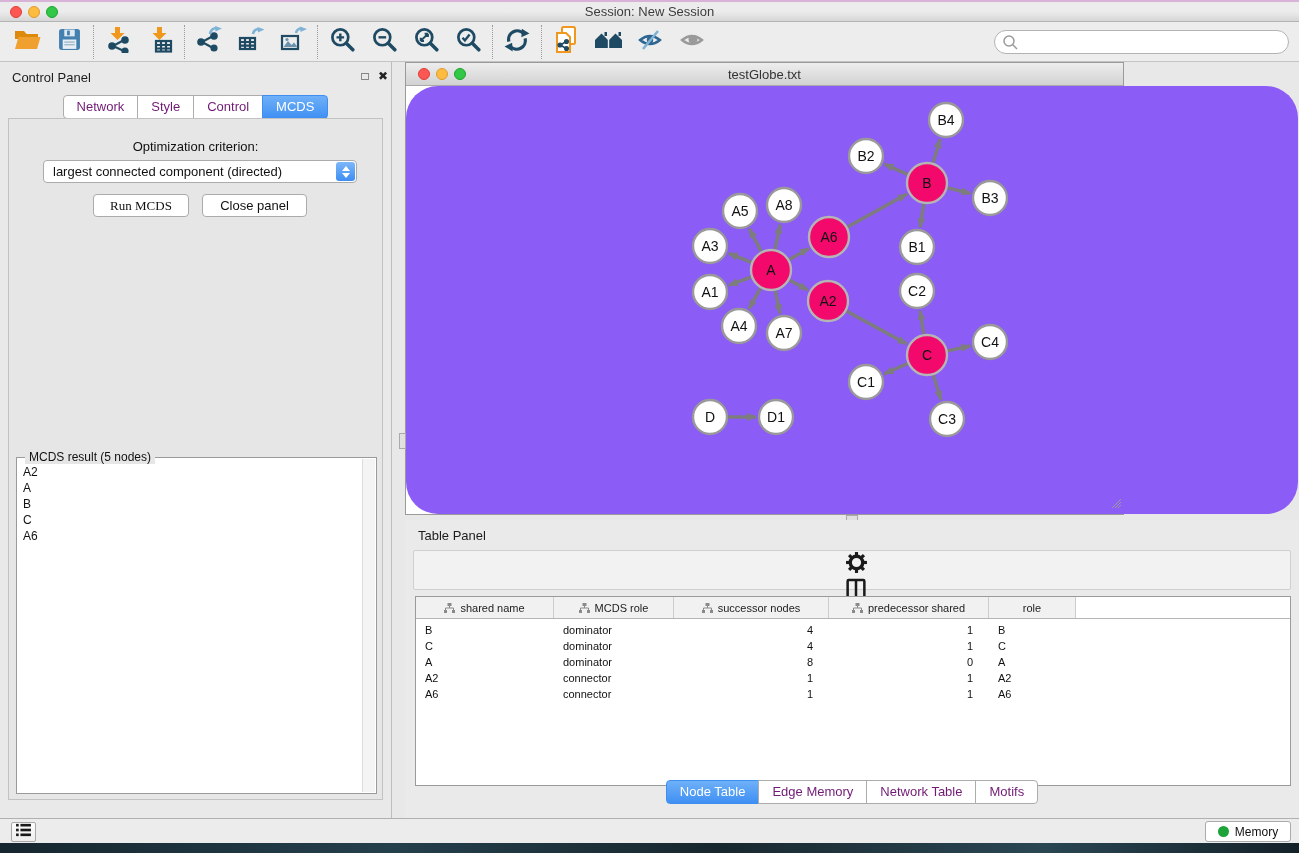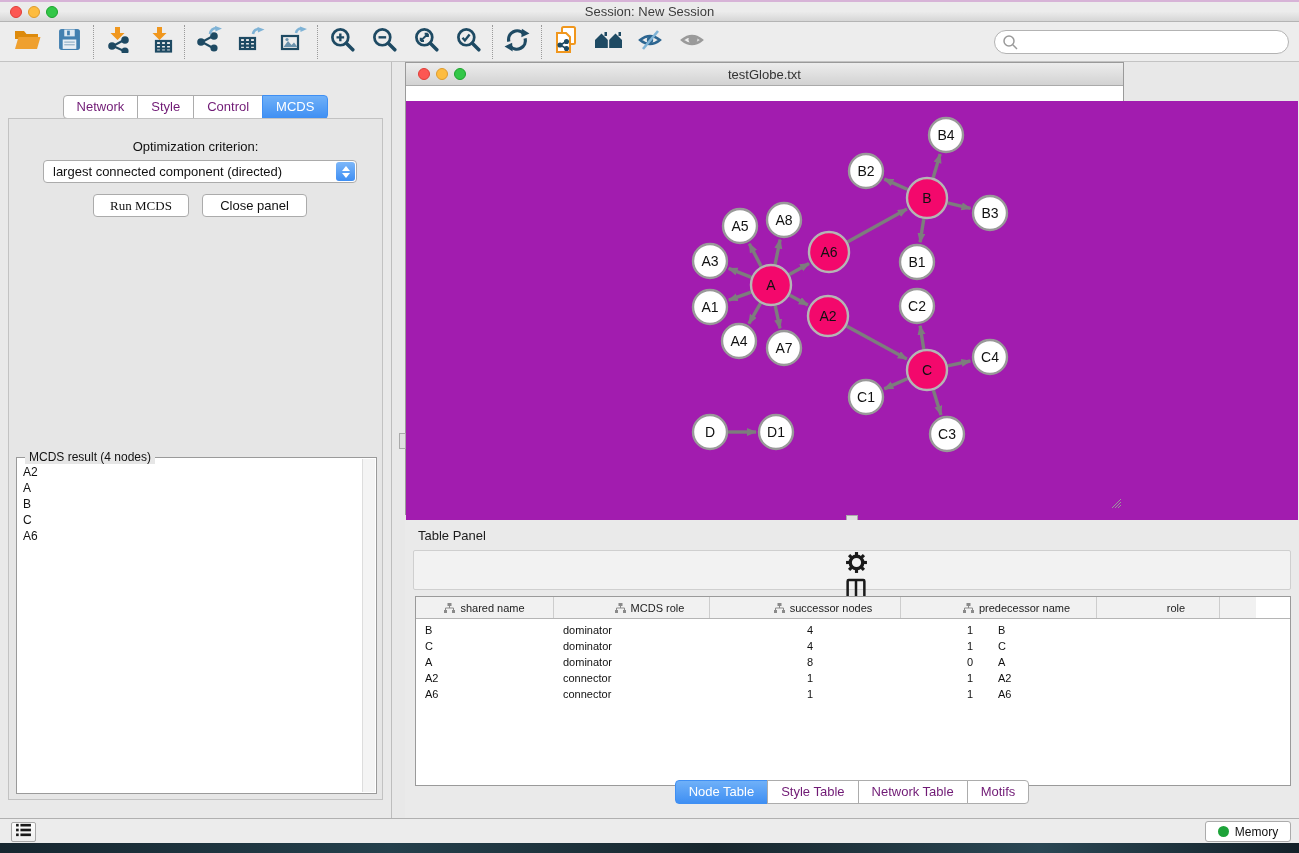--- a/index.html
+++ b/index.html
@@ -62,35 +62,35 @@
   .result-scroll { position:absolute; right:1px; top:1px; width:13px; bottom:1px; background:#f4f4f4; border-left:1px solid #ddd; }
 
   
   .net-window { position:absolute; left:405px; top:0px; width:719px; height:453px;
     border:1px solid #9a9a9a; background:#fff; }
   .net-title { position:absolute; left:0; top:0; width:100%; height:23px;
     background:linear-gradient(#ededed,#d2d2d2); border-bottom:1px solid #aaa; }
   .net-title .title { position:absolute; left:0; right:0; top:4px; text-align:center; font-size:13px; color:#333; }
   .net-title .tl { top:5px; }
   .net-title .tl.red { left:12px; } .net-title .tl.yel { left:30px; } .net-title .tl.grn { left:48px; }
-  .canvas { position:absolute; left:0; top:38px; width:892px; height:428px; background:#a21caf; }
+  .canvas { position:absolute; left:0; top:23px; width:892px; height:428px; background:#8b5cf6;border-radius:32px; }
   svg.graph text { font-family:"Liberation Sans", sans-serif; font-size:14px; fill:#111; }
   .resize-grip { position:absolute; right:1px; bottom:1px; }
   .left-handle { position:absolute; left:-7px; top:370px; width:7px; height:16px; background:#e0e0e0; border:1px solid #aaa; }
   .bottom-handle { position:absolute; left:440px; bottom:-7px; width:12px; height:6px; background:#e0e0e0; border:1px solid #aaa; }
 
   
   .table-panel { position:absolute; left:405px; top:458px; width:894px; height:298px; background:#eaeaea; }
   .table-panel .ptitle { position:absolute; left:13px; top:8px; font-size:13px; color:#1c1c1c; }
   .tp-toolbar { position:absolute; left:8px; top:30px; width:878px; height:40px; background:#f2f2f2;
     border:1px solid #cfcfcf; border-radius:2px; display:flex; align-items:center; padding-left:8px;flex-direction:column; }
   .tp-btn { width:37px; height:34px; display:flex; align-items:center; justify-content:center; }
   .fx { font-family:"DejaVu Serif", serif; font-style:italic; font-size:19px; color:#b3b3b3; }
   .dtable { position:absolute; left:10px; top:76px; width:876px; height:190px; background:#fff; border:1px solid #9a9a9a; overflow:hidden; }
-  .thead { display:flex; height:22px; border-bottom:1px solid #b5b5b5; background:#f1f1f1;gap:36px; }
+  .thead { display:flex; height:22px; border-bottom:1px solid #b5b5b5; background:#f1f1f1; }
   .th { display:flex; align-items:center; justify-content:center; gap:5px; font-size:11px; color:#222;
     border-right:1px solid #cdcdcd; background:#f1f1f1; }
   .th.filler { flex:1; border-right:none; background:#fff; border-bottom:1px solid #fff; }
   .tree-ic { display:inline-flex; }
   .c0 { width:138px; } .c1 { width:120px; } .c2 { width:155px; } .c3 { width:160px; } .c4 { width:87px; }
   .tbody { padding-top:3px; }
   .tr { display:flex; height:16px; }
   .td { font-size:11px; color:#111; line-height:16px; padding-left:9px; }
   .td.num { text-align:right; padding-right:16px; padding-left:0; }
   .bottom-tabs { bottom:14px; }
@@ -270,39 +270,44 @@
             <circle cx="7" cy="7" r="5" fill="none" stroke="#9a9a9a" stroke-width="1.5"></circle>
             <line x1="10.8" y1="10.8" x2="15" y2="15" stroke="#9a9a9a" stroke-width="1.5"></line>
           </svg></span>
       <input class="search" placeholder="" style="">
     </div>
   </div>
 
   <div class="workspace">
 
     <div class="control-panel">
+      <div class="panel-head">
+        <span class="ptitle">Control Panel</span>
+        <span class="wbtn" style="left:357px">□</span>
+        <span class="wbtn" style="left:375px">✖</span>
+      </div>
       <div class="seg-tabs ctl-tabs" id="ctl-tabs">
           <div class="seg-tab">Network</div>
           <div class="seg-tab">Style</div>
           <div class="seg-tab">Control</div>
           <div class="seg-tab active">MCDS</div>
         </div>
       <div class="tab-content">
         <div class="opt-label">Optimization criterion:</div>
         <div class="combo">
           <span>largest connected component (directed)</span>
           <span class="stepper">
               <span class="up"></span>
               <span class="dn"></span>
             </span>
         </div>
         <div class="btn run">Run MCDS</div>
         <div class="btn close">Close panel</div>
         <div class="result-box">
-          <span class="result-legend">MCDS result (4 nodes)</span>
+          <span class="result-legend">MCDS result (5 nodes)</span>
           <div class="result-list" id="result-list">
               <div class="result-item">A2</div>
               <div class="result-item">A</div>
               <div class="result-item">B</div>
               <div class="result-item">C</div>
               <div class="result-item">A6</div>
             </div>
           <div class="result-scroll"></div>
         </div>
       </div>
@@ -505,21 +510,21 @@
             </div>
             <div class="th c3">
               <span class="tree-ic">
                 <svg width="11" height="10" viewBox="0 0 11 10">
                   <rect x="3.5" y="0" width="4" height="3" fill="#8a8a8a"></rect>
                   <path d="M5.5 3v2M1.5 5h8M1.5 5v2M9.5 5v2" stroke="#8a8a8a" fill="none"></path>
                   <rect x="0" y="7" width="3" height="3" fill="#8a8a8a"></rect>
                   <rect x="8" y="7" width="3" height="3" fill="#8a8a8a"></rect>
                 </svg>
               </span>
-              <span>predecessor name</span>
+              <span>predecessor shared</span>
             </div>
             <div class="th c4">
               <span>role</span>
             </div>
             <div class="th filler"></div>
           </div>
         <div class="tbody" id="tbody">
             <div class="tr">
               <div class="td c0">B</div>
               <div class="td c1">dominator</div>
@@ -553,21 +558,21 @@
               <div class="td c1">connector</div>
               <div class="td c2 num">1</div>
               <div class="td c3 num">1</div>
               <div class="td c4">A6</div>
             </div>
           </div>
       </div>
 
       <div class="seg-tabs bottom-tabs" id="bottom-tabs" style="position:absolute; left:0; width:100%;">
           <div class="seg-tab active">Node Table</div>
-          <div class="seg-tab">Style Table</div>
+          <div class="seg-tab">Edge Memory</div>
           <div class="seg-tab">Network Table</div>
           <div class="seg-tab">Motifs</div>
         </div>
     </div>
   </div>
 
   <div class="statusbar">
     <span class="list-btn">
         <span><svg width="17" height="14" viewBox="0 0 19 16">
             <g fill="#1a1a1a">

